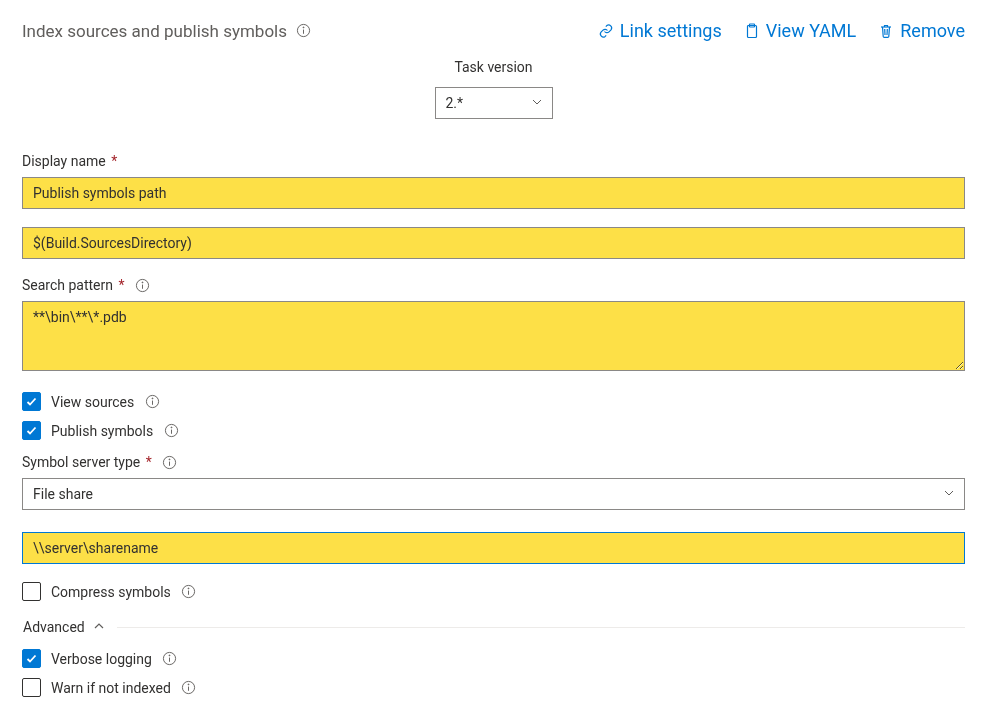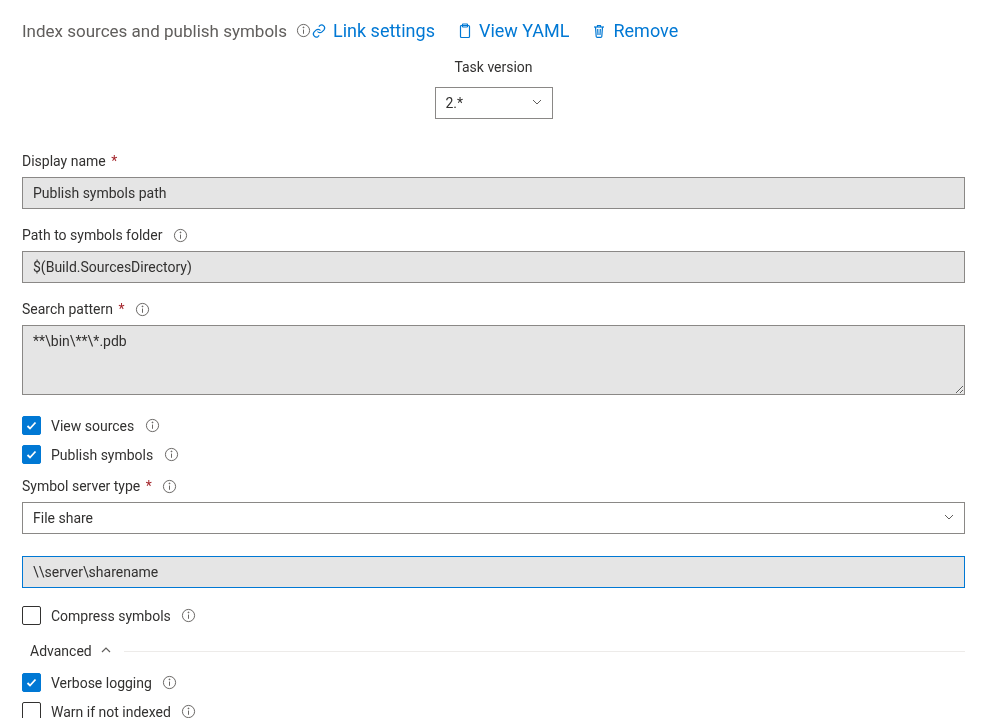--- a/index.html
+++ b/index.html
@@ -6,20 +6,21 @@
   body {
     font-family: "Segoe UI", -apple-system, BlinkMacSystemFont, Roboto, "Helvetica Neue", sans-serif;
     font-size: 14px;
     color: #323130;
     background: #fff;
     padding: 20px 22px;
     width: 987px;
   }
   .header-row {
     display: flex;
+    justify-content: space-between;
     align-items: center;
     margin-bottom: 18px;
   }
   .page-title {
     font-size: 17px;
     font-weight: 400;
     color: #605e5c;
     display: flex;
     align-items: center;
     gap: 8px;
@@ -87,21 +88,21 @@
     align-items: center;
     gap: 10px;
     font-size: 14px;
     color: #323130;
     margin-bottom: 8px;
   }
   .req { color: #a4262c; margin-left: 2px; }
   .text-input, .textarea-input {
     width: 100%;
     border: 1px solid #8a8886;
-    background: #e5e5e5;
+    background: #fde047;
     font-family: inherit;
     font-size: 14px;
     color: #323130;
     padding: 0 10px;
     height: 32px;
   }
   .text-input.focused {
     border: 1px solid #0078d4;
     outline: none;
   }
@@ -144,21 +145,21 @@
     align-items: center;
     justify-content: center;
     cursor: pointer;
     flex-shrink: 0;
   }
   .info-icon svg { stroke: #605e5c; fill: none; }
   .section-header {
     display: flex;
     align-items: center;
     gap: 8px;
-    margin: 18px 0 14px 8px;
+    margin: 18px 0 14px 1px;
     cursor: pointer;
   }
   .section-title {
     font-size: 14px;
     color: #323130;
   }
   .section-divider {
     flex: 1;
     height: 1px;
     background: #edebe9;
@@ -223,30 +224,20 @@
 </div>
 
 <div class="field-group">
   <div class="field-label">
     <span><span>Display name</span><span class="req"> *</span></span>
   </div>
   <input type="text" class="text-input" value="Publish symbols path" style="">
 </div>
 
 <div class="field-group">
-  <div class="field-label">
-    <span>Path to symbols folder</span>
-    <span class="info-icon">
-      <svg width="15" height="15" viewBox="0 0 16 16" stroke-width="1">
-          <circle cx="8" cy="8" r="6.5"></circle>
-          <line x1="8" y1="7" x2="8" y2="11.5"></line>
-          <circle cx="8" cy="4.7" r="0.5" fill="#605e5c"></circle>
-        </svg>
-    </span>
-  </div>
   <input type="text" class="text-input" value="$(Build.SourcesDirectory)" style="">
 </div>
 
 <div class="field-group">
   <div class="field-label">
     <span><span>Search pattern</span><span class="req"> *</span></span>
     <span class="info-icon">
       <svg width="15" height="15" viewBox="0 0 16 16" stroke-width="1">
           <circle cx="8" cy="8" r="6.5"></circle>
           <line x1="8" y1="7" x2="8" y2="11.5"></line>

